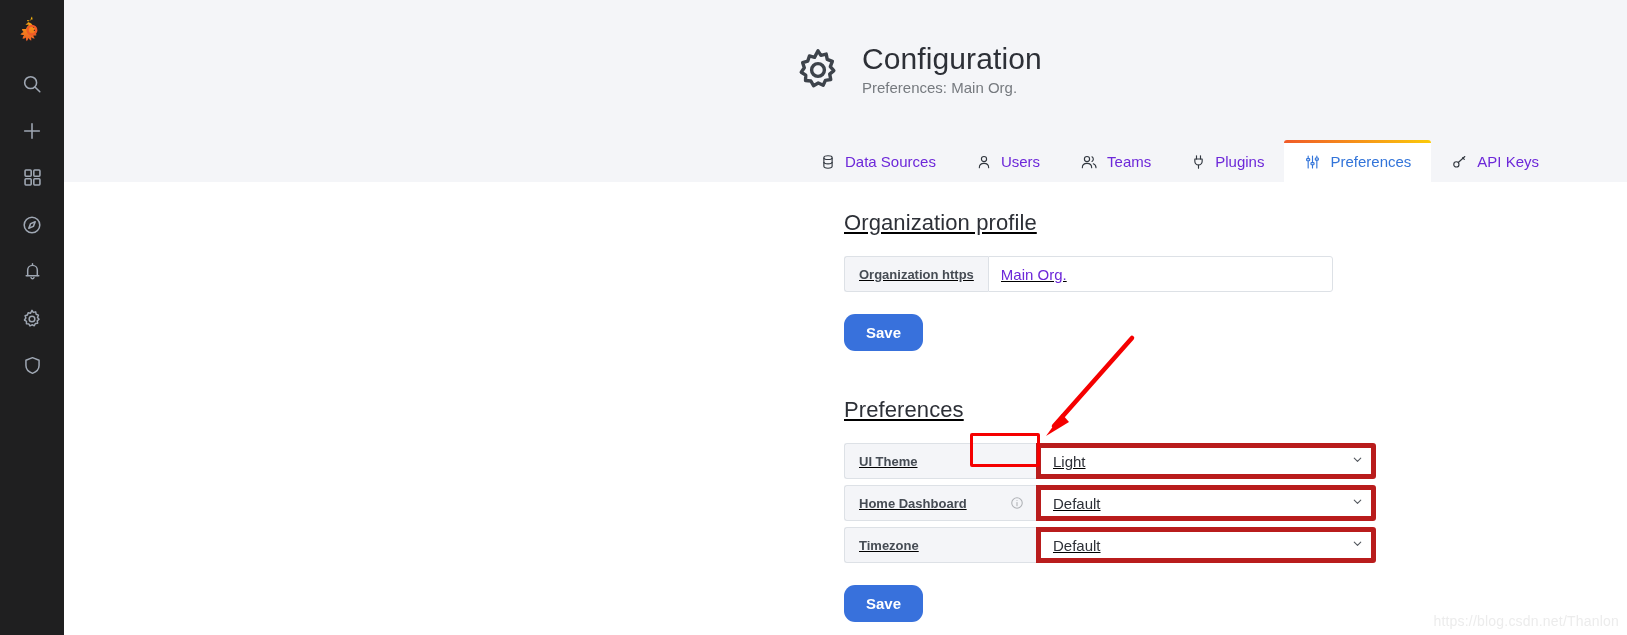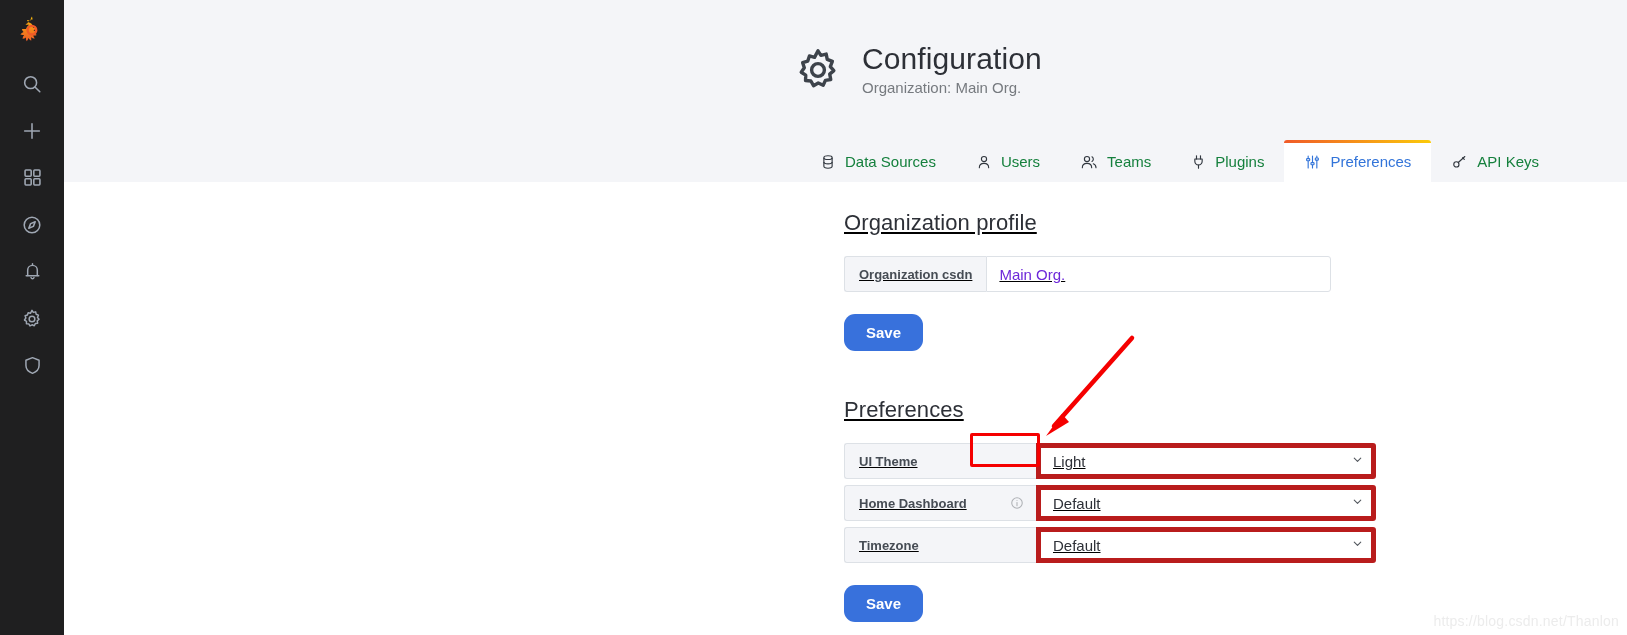--- a/index.html
+++ b/index.html
@@ -53,21 +53,21 @@
   }
 
   
   .tabs {
     position:absolute; left:736px; bottom:0;
     display:flex; align-items:flex-end;
   }
   .tab {
     display:flex; align-items:center; gap:9px;
     padding:11px 20px 12px 20px;
-    font-size:15px; color:#15803d;
+    font-size:15px; color:#6d28d9;
     cursor:pointer; position:relative;
     border-top-left-radius:3px; border-top-right-radius:3px;
     white-space:nowrap;
   }
   .tab svg { display:block; flex:0 0 auto; }
   .tab.active {
     background:#ffffff;
     color:#3274d9;
     padding-top:13px;
   }
@@ -249,21 +249,21 @@
 
       <div class="title-block">
         <span class="gear-big">
           <svg width="48" height="48" viewBox="0 0 24 24" fill="none" stroke="#3d434b" stroke-width="1.7">
             <circle cx="12" cy="12" r="3.2"></circle>
             <path d="M12 2.4 l1.45 2.25 2.65-.62 .52 2.67 2.56 1.02 -1.02 2.56 1.75 2.05 -2.05 1.75 .52 2.67 -2.67 .42 -1.12 2.46 -2.46-1.12 -2.36 1.33 -1.33-2.36 -2.67-.22 .1-2.67 -2.25-1.45 1.53-2.25 -.82-2.56 2.56-.82 .82-2.56 2.56 .72z" stroke-linejoin="round"></path>
           </svg>
         </span>
         <div>
           <div class="page-title">Configuration</div>
-          <div class="page-sub">Organization: Main Org.</div>
+          <div class="page-sub">Preferences: Main Org.</div>
         </div>
       </div>
 
       <div class="tabs">
 
         <div class="tab">
           <svg width="16" height="16" viewBox="0 0 24 24" fill="none" stroke="#31373f" stroke-width="1.7">
             <ellipse cx="12" cy="5.5" rx="6.2" ry="2.8"></ellipse>
             <path d="M5.8 5.5 v13 c0 1.55 2.78 2.8 6.2 2.8 s6.2-1.25 6.2-2.8 v-13"></path>
             <path d="M5.8 12 c0 1.55 2.78 2.8 6.2 2.8 s6.2-1.25 6.2-2.8"></path>
@@ -322,21 +322,21 @@
 
       </div>
     </div>
 
     <div class="content">
       <div class="form-area">
 
         <h2 class="section">Organization profile</h2>
 
         <div class="field-row">
-          <div class="field-label">Organization csdn</div>
+          <div class="field-label">Organization https</div>
           <input class="text-input" type="text" value="Main Org." style="">
         </div>
 
         <button class="btn-save">Save</button>
 
         <h2 class="section prefs-head">Preferences</h2>
 
         <div class="prefs-rows">
 
           <div class="field-row">

